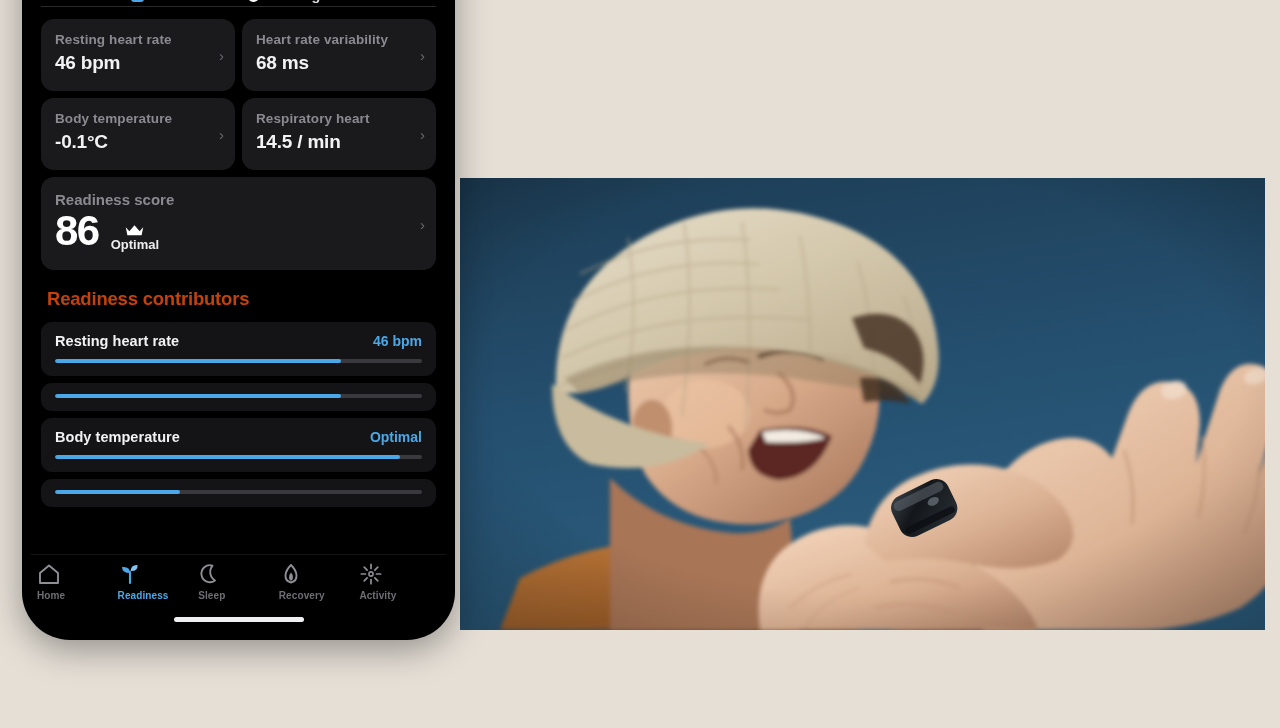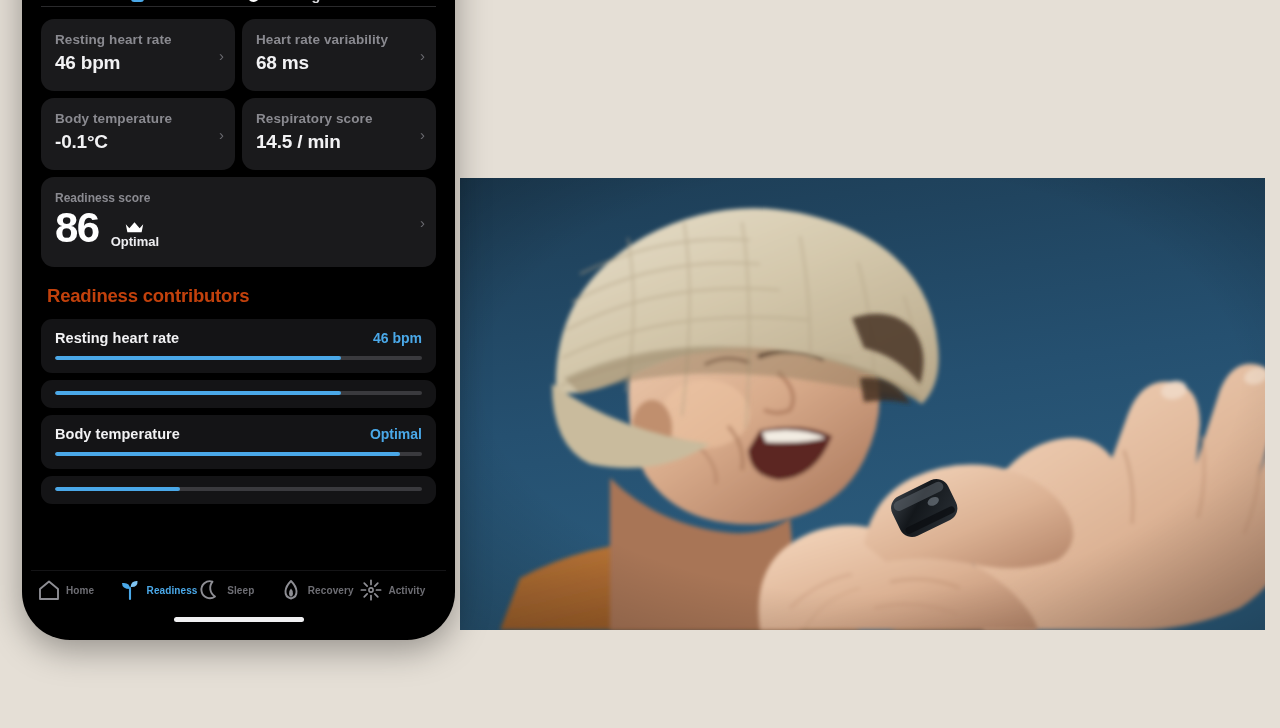--- a/index.html
+++ b/index.html
@@ -105,21 +105,21 @@
 
   
   .score-card {
     background:#1a1a1c;
     border-radius:13px;
     padding:14px 14px 18px 14px;
     position:relative;
     margin-bottom:18px;
   }
   .score-label {
-    font-size:12px; font-weight:bold; color:#8a8a90;
+    font-size:15px; font-weight:bold; color:#8a8a90;
     margin-bottom:2px;
   }
   .score-row { display:flex; align-items:flex-end; gap:12px; }
   .score-number {
     font-size:42px; font-weight:bold; color:#fff;
     line-height:1; letter-spacing:-1.5px;
   }
   .score-tag {
     display:flex; flex-direction:column; align-items:center;
     padding-bottom:1px;
@@ -165,22 +165,22 @@
   
   .tabbar {
     flex:0 0 auto;
     display:flex;
     background:#000;
     padding:8px 6px 2px 6px;
     border-top:1px solid #141416;
   }
   .tab {
     flex:1 1 0;
-    display:flex; flex-direction:row;
-    align-items:center; gap:5px;
+    display:flex; flex-direction:column;
+    gap:5px;
   }
   .tab svg { display:block; }
   .tab-label {
     font-size:10px; font-weight:bold; color:#6e6e74;
     letter-spacing:.1px;
   }
   .tab.active .tab-label { color:#4aa8e8; }
 
   .home-indicator {
     flex:0 0 auto;
@@ -361,21 +361,21 @@
             <span class="chev">›</span>
           </div>
 
           <div class="metric-card">
             <div class="metric-label">Body temperature</div>
             <div class="metric-value">-0.1°C</div>
             <span class="chev">›</span>
           </div>
 
           <div class="metric-card">
-            <div class="metric-label">Respiratory score</div>
+            <div class="metric-label">Respiratory heart</div>
             <div class="metric-value">14.5 / min</div>
             <span class="chev">›</span>
           </div>
         </div>
 
         <div class="score-card">
           <div class="score-label">Readiness score</div>
           <div class="score-row">
             <span class="score-number">86</span>
             <span class="score-tag">

